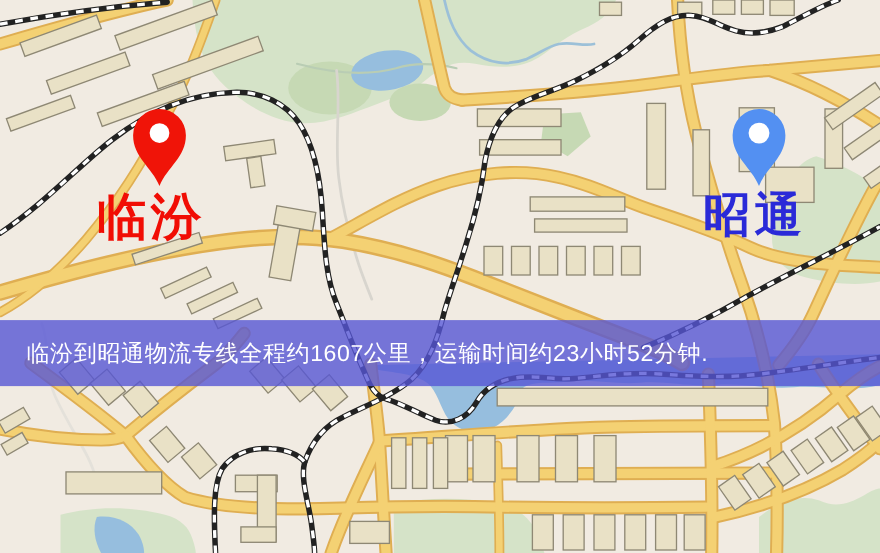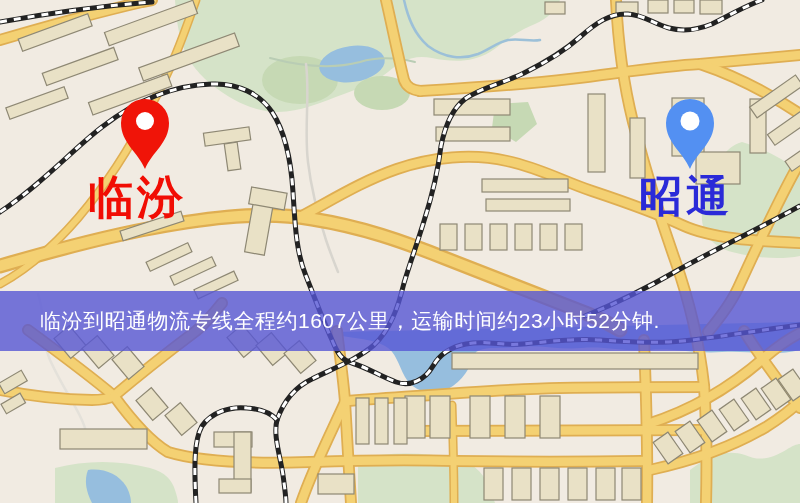--- a/index.html
+++ b/index.html
@@ -12,21 +12,21 @@
   }
   html,body{margin:0;padding:0;}
   body{font-family:"Liberation Sans",sans-serif;}
   .stage{position:relative;width:800px;height:503px;overflow:hidden;background:var(--map-bg);}
   .stage svg{position:absolute;left:0;top:0;}
   .city-label{position:absolute;font-weight:bold;line-height:1;white-space:nowrap;}
   .city-label.origin{left:88px;top:174px;font-size:46px;letter-spacing:3px;color:var(--origin-label);}
   .city-label.dest{left:639px;top:175px;font-size:43px;letter-spacing:4px;color:var(--dest-label);}
   .banner{position:absolute;left:0;top:291px;width:800px;height:60px;box-sizing:border-box;
           background:var(--banner-bg);display:flex;align-items:center;padding:0 10px 0 24px;}
-  .banner span{color:var(--banner-text);font-size:21px;letter-spacing:0.5px;margin-left:16px;}
+  .banner span{color:var(--banner-text);font-size:21px;letter-spacing:0.5px;}
   .park{fill:var(--park);stroke:none;}
   .park-dark{fill:var(--park-dark);stroke:none;}
   .water{fill:var(--water);stroke:none;}
   .rc{fill:none;stroke:var(--road-casing);stroke-linecap:round;stroke-linejoin:round;}
   .rf{fill:none;stroke:var(--road);stroke-linecap:round;stroke-linejoin:round;}
   .rc.w{stroke-width:15;} .rf.w{stroke-width:10.5;}
   .rc.m{stroke-width:12;} .rf.m{stroke-width:8.5;}
   .rc.n{stroke-width:9;}  .rf.n{stroke-width:6;}
   .bld{fill:var(--building);stroke:var(--building-stroke);stroke-width:1.2;}
   .rail-b{fill:none;stroke:var(--rail);stroke-width:5;stroke-linecap:round;}

